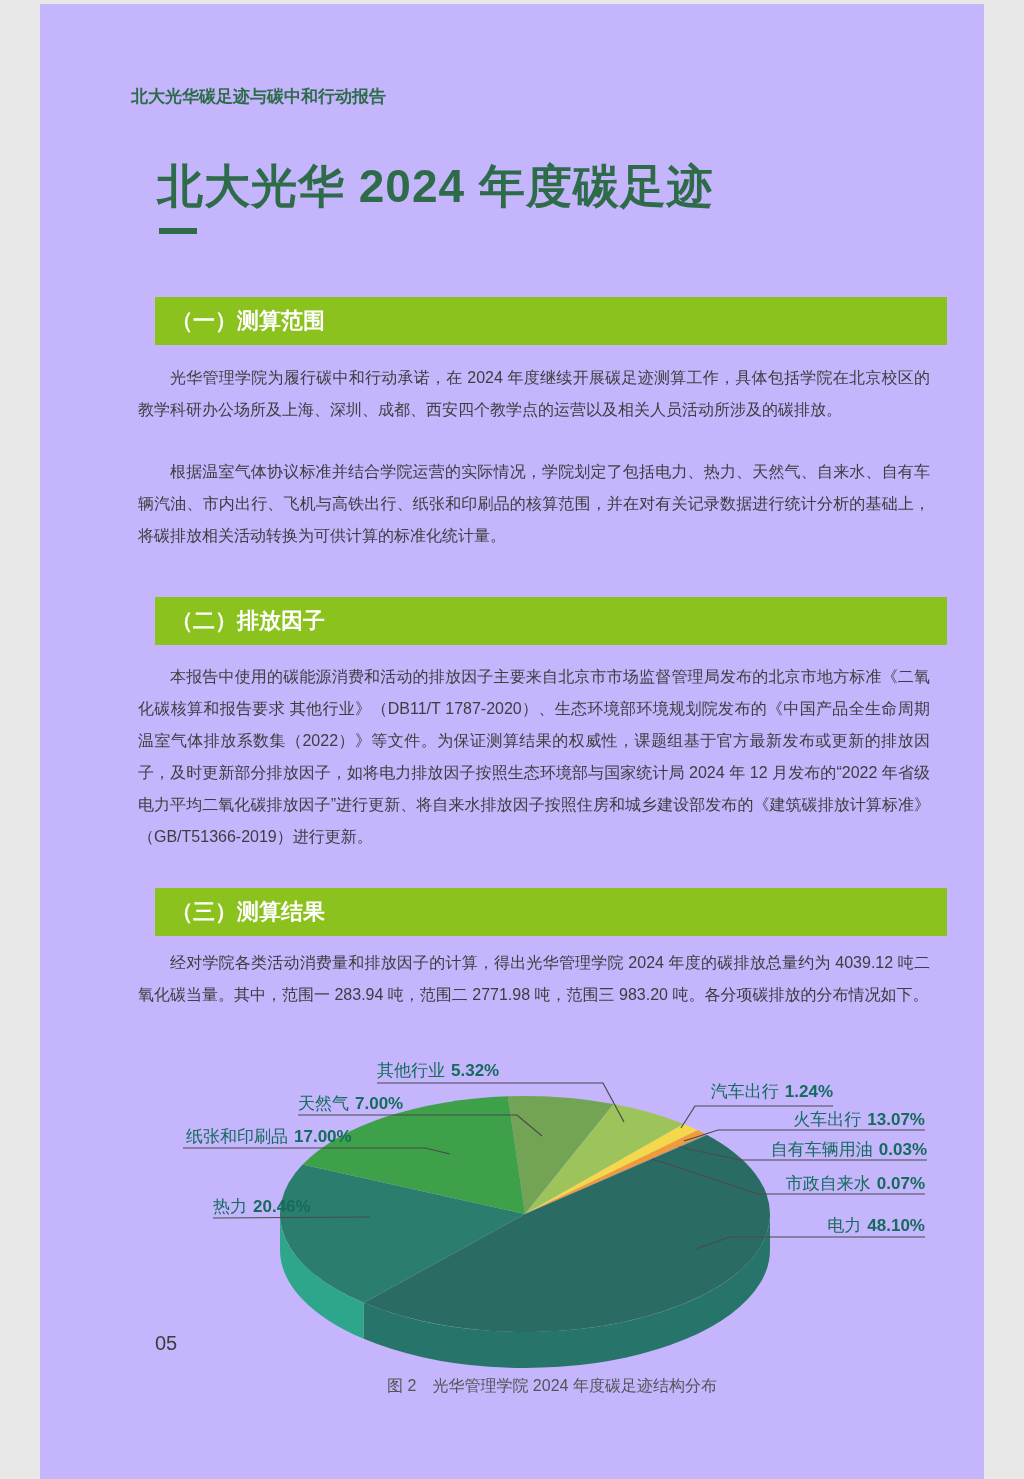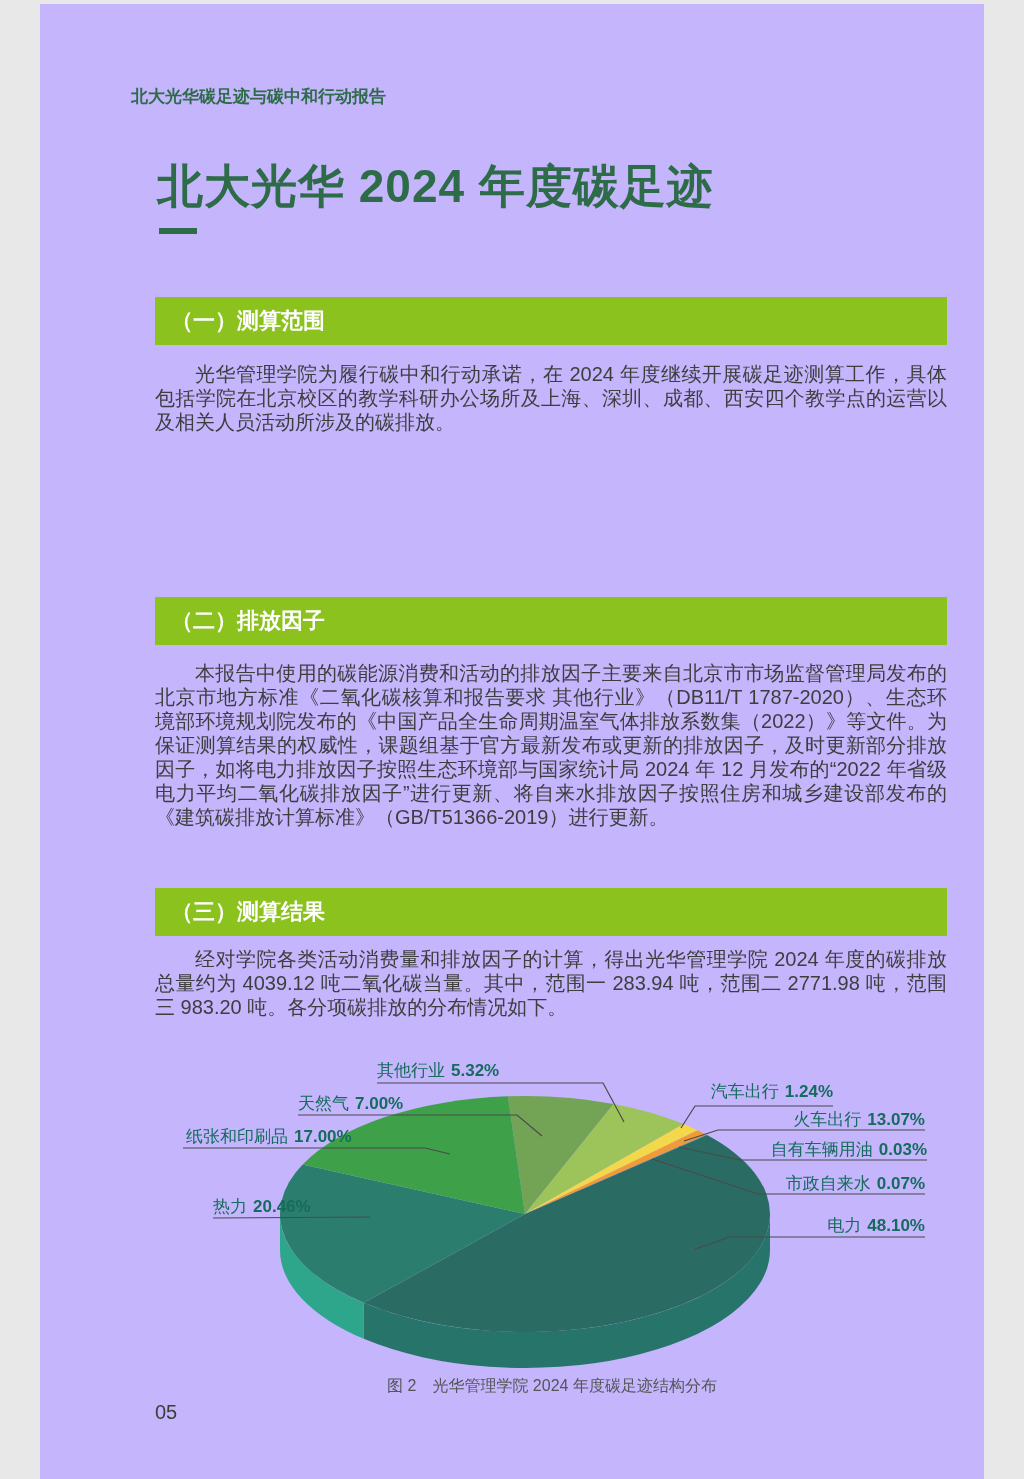--- a/index.html
+++ b/index.html
@@ -17,51 +17,52 @@
   .title-dash{
     position:absolute;left:119px;top:224px;width:38px;height:6px;background:#2E6B48;
   }
   .section-bar{
     position:absolute;left:115px;width:792px;height:48px;background:#8CC21E;
     color:#ffffff;font-size:22px;font-weight:bold;line-height:48px;padding-left:16px;
     box-sizing:border-box;white-space:nowrap;
   }
   .bar-1{top:293px;} .bar-2{top:593px;} .bar-3{top:884px;}
   .body-par{
-    position:absolute;left:115px;width:792px;margin:0;
-    font-size:20px;line-height:24px;color:#3E3E3E;text-align:justify;text-indent:2em;
+    position:absolute;left:98px;width:792px;margin:0;
+    font-size:16px;line-height:32px;color:#3E3E3E;text-align:justify;text-indent:2em;
   }
   .p1{top:358px;} .p2{top:452px;} .p3{top:657px;} .p4{top:943px;}
   .chart-area{position:absolute;left:0;top:1040px;width:1024px;height:340px;}
   .chart-area svg{position:absolute;left:0;top:0;}
   .plabel{
     position:absolute;font-size:17px;color:#156B5C;white-space:nowrap;font-weight:normal;
   }
   .plabel b{margin-left:6px;font-weight:bold;}
   .fig-caption{
     position:absolute;left:0;top:1372px;width:1024px;text-align:center;
     font-size:16px;color:#555555;
   }
   .page-number{
-    position:absolute;left:115px;top:1397px;font-size:20px;color:#3C3C3C;
+    position:absolute;left:115px;top:1328px;font-size:20px;color:#3C3C3C;
   }
   polyline.callout{fill:none;stroke:#4A4A4A;stroke-width:1.2;}
 </style>
 </head>
 <body>
 
 <div class="page">
 
   <div class="running-header">北大光华碳足迹与碳中和行动报告</div>
 
   <h1 class="doc-title" style="margin:0;">北大光华 2024 年度碳足迹</h1>
   <div class="title-dash"></div>
 
   <div class="section-bar bar-1">（一）测算范围</div>
   <p class="body-par p1">光华管理学院为履行碳中和行动承诺，在 2024 年度继续开展碳足迹测算工作，具体包括学院在北京校区的教学科研办公场所及上海、深圳、成都、西安四个教学点的运营以及相关人员活动所涉及的碳排放。</p>
+  <p class="body-par p2">根据温室气体协议标准并结合学院运营的实际情况，学院划定了包括电力、热力、天然气、自来水、自有车辆汽油、市内出行、飞机与高铁出行、纸张和印刷品的核算范围，并在对有关记录数据进行统计分析的基础上，将碳排放相关活动转换为可供计算的标准化统计量。</p>
 
   <div class="section-bar bar-2">（二）排放因子</div>
   <p class="body-par p3">本报告中使用的碳能源消费和活动的排放因子主要来自北京市市场监督管理局发布的北京市地方标准《二氧化碳核算和报告要求 其他行业》（DB11/T 1787-2020）、生态环境部环境规划院发布的《中国产品全生命周期温室气体排放系数集（2022）》等文件。为保证测算结果的权威性，课题组基于官方最新发布或更新的排放因子，及时更新部分排放因子，如将电力排放因子按照生态环境部与国家统计局 2024 年 12 月发布的“2022 年省级电力平均二氧化碳排放因子”进行更新、将自来水排放因子按照住房和城乡建设部发布的《建筑碳排放计算标准》（GB/T51366-2019）进行更新。</p>
 
   <div class="section-bar bar-3">（三）测算结果</div>
   <p class="body-par p4">经对学院各类活动消费量和排放因子的计算，得出光华管理学院 2024 年度的碳排放总量约为 4039.12 吨二氧化碳当量。其中，范围一 283.94 吨，范围二 2771.98 吨，范围三 983.20 吨。各分项碳排放的分布情况如下。</p>
 
   <div class="chart-area">
     <svg id="pie-svg" width="1024" height="340" viewBox="0 0 1024 340">
 

